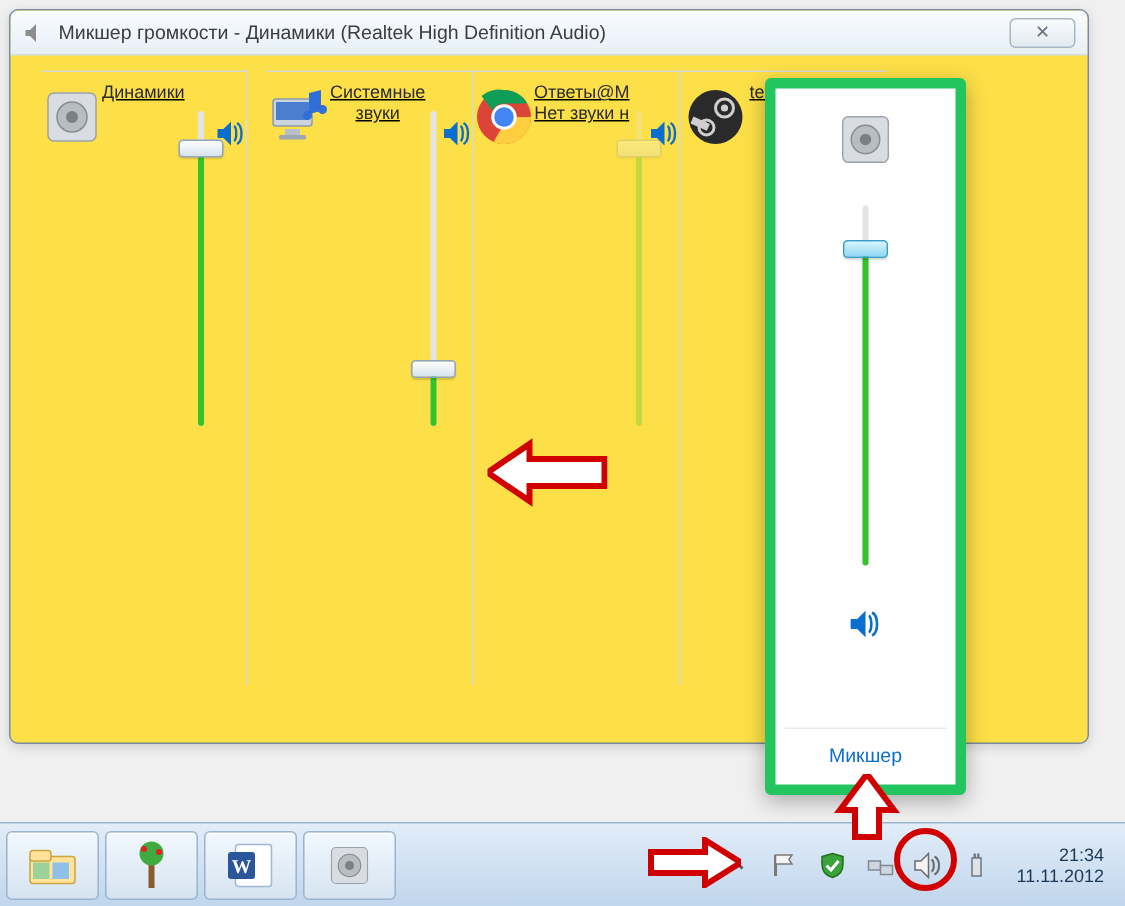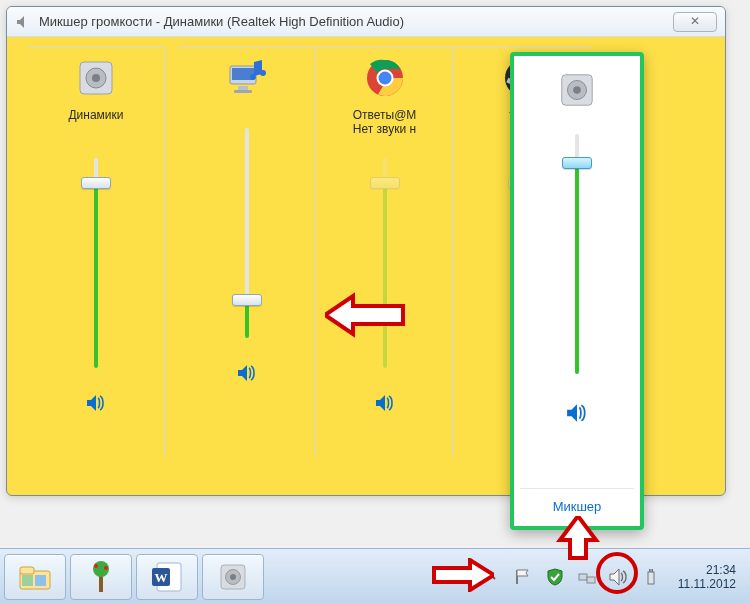--- a/index.html
+++ b/index.html
@@ -84,24 +84,25 @@
 
   .columns{display:flex;}
   .col{
     width:138px;
     padding-top:6px;
     border:1px solid var(--border);
     border-right:none;
     border-bottom:none;
     border-left:1px solid var(--border);
     display:flex;
-    flex-direction:column;
-    align-items:center;
+    flex-direction:row;
+    align-items:flex-start;
     position:relative;
     height:410px;
+    text-decoration:underline;
   }
   .col:first-child{border-left:1px solid transparent;}
   .group.device .col{border-left:1px solid transparent;border-right:1px solid var(--border);}
 
   .app-icon{
     width:48px;height:48px;
     display:flex;align-items:center;justify-content:center;
     margin-bottom:6px;
   }
   .app-label{
@@ -149,21 +150,21 @@
   .spk{fill:var(--accent);}
 
   svg{display:block;}
 
   
   .flyout{
     position:absolute;
     left:510px; top:52px;
     width:134px; height:478px;
     background:#fff;
-    border:4px solid #22c55e;
+    border:7px solid #22c55e;
     border-radius:4px;
     box-shadow:0 4px 14px rgba(0,0,0,.3);
     display:flex;flex-direction:column;align-items:center;
     padding:14px 6px 4px 6px;
     z-index:5;
     justify-content:space-between;
   }
   .flyout .slider-wrap{height:240px;margin-top:18px;}
   .flyout .mixer-link{
     margin-top:auto;
@@ -273,20 +274,21 @@
             <svg width="42" height="40" viewBox="0 0 42 40">
               <rect x="4" y="8" width="26" height="18" rx="2" fill="#cbd4df" stroke="#8c99a7"></rect>
               <rect x="6" y="10" width="22" height="12" fill="#4a7fcf"></rect>
               <rect x="12" y="28" width="10" height="4" fill="#b7bfc8"></rect>
               <rect x="8" y="32" width="18" height="3" rx="1" fill="#9ea7b1"></rect>
               <path d="M28 4l8-2v14l-8 2z" fill="#2f6fd6"></path>
               <circle cx="27" cy="19" r="3" fill="#2f6fd6"></circle>
               <circle cx="37" cy="15" r="3" fill="#2f6fd6"></circle>
             </svg>
           </div>
+          <div class="app-label">Системные звуки</div>
           <div class="slider-wrap">
             <div class="track">
                 <div class="fill" style="height:18%"></div>
               </div>
             <div class="thumb" style="bottom:18%"></div>
           </div>
           <div class="mute-btn">
             <svg width="20" height="18" viewBox="0 0 20 18">
                 <path class="spk" d="M1 6h4l5-5v16l-5-5H1z"></path>
                 <path fill="none" stroke="#0a6ecf" stroke-width="1.6" d="M12 4c2 1 2 9 0 10M14 2c4 2 4 12 0 14"></path>

